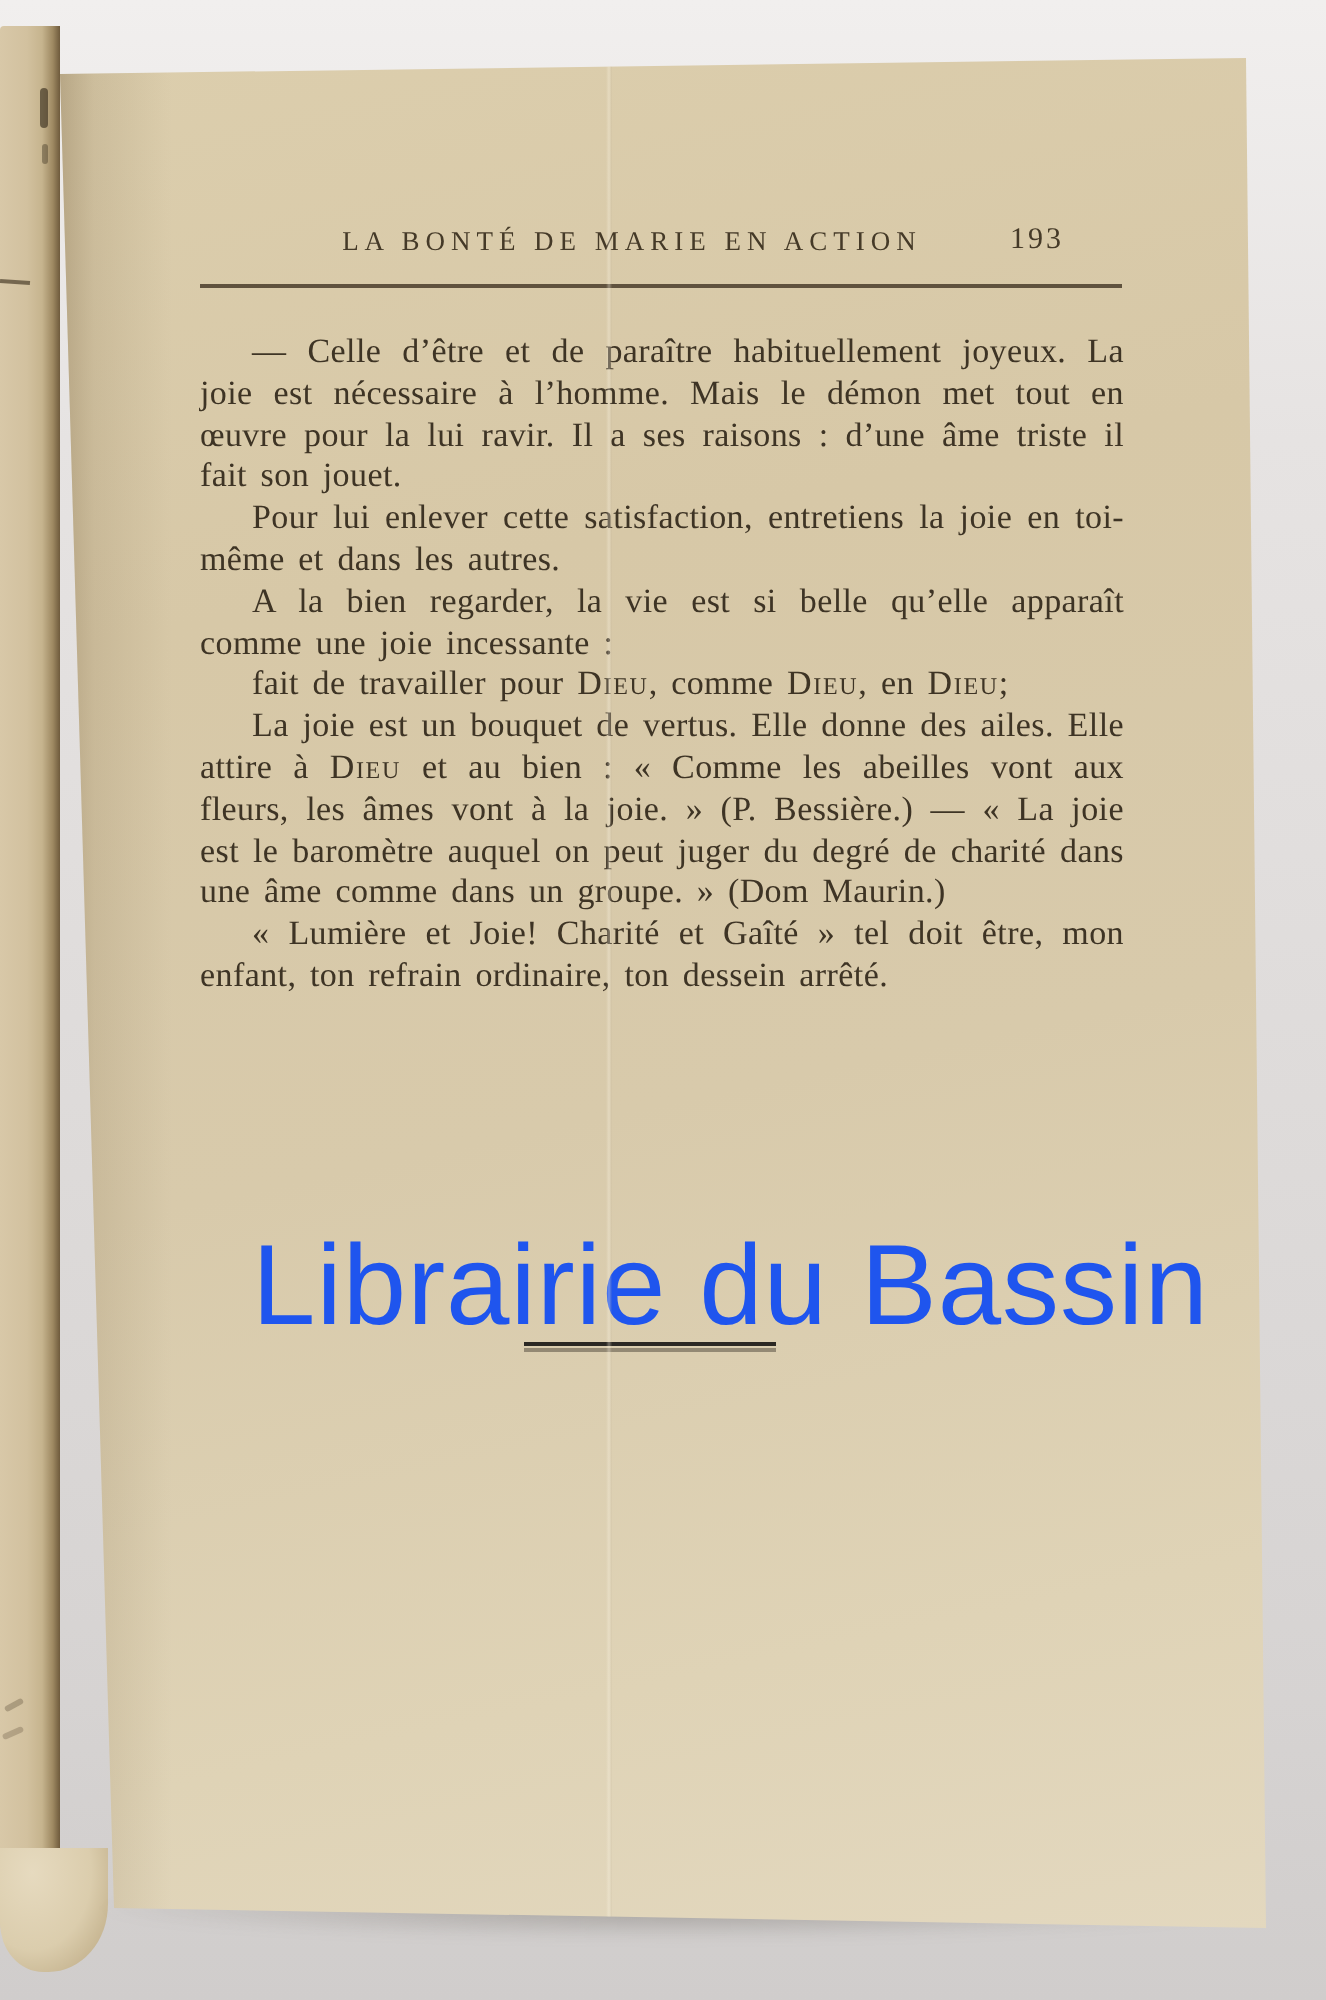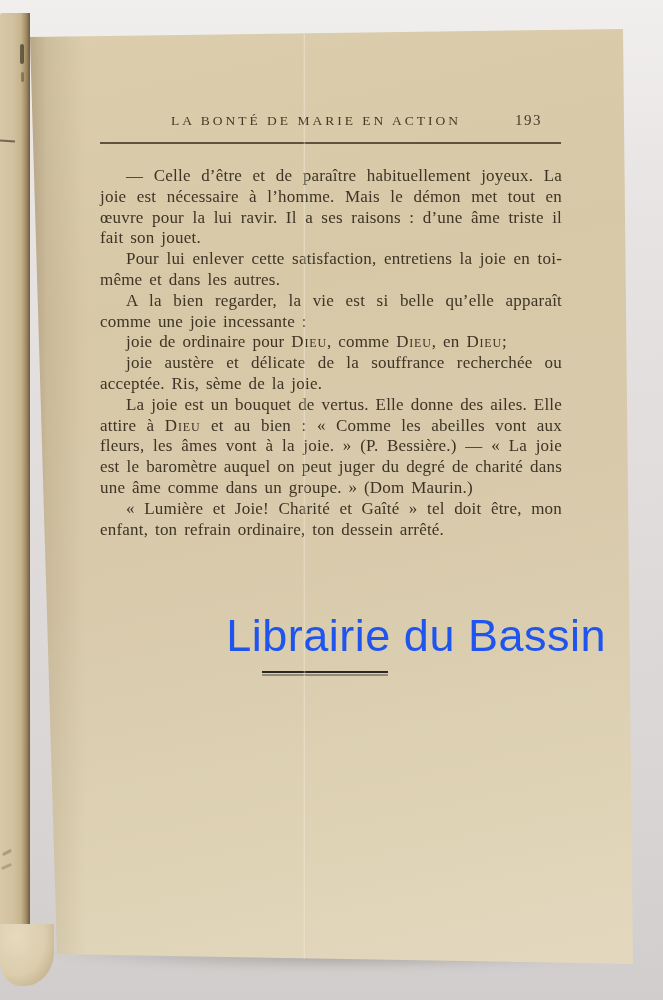--- a/index.html
+++ b/index.html
@@ -94,21 +94,21 @@
   .header-title {
     position: absolute;
     left: 0; right: 30px;
     text-align: center;
     font-size: 13.5px;
     letter-spacing: 3px;
     white-space: nowrap;
   }
   .page-number {
     position: absolute;
-    right: 20px;
+    right: 30px;
     top: -1px;
     font-size: 15px;
     letter-spacing: 1.5px;
   }
   .header-rule {
     position: absolute;
     left: 74px;
     top: 116px;
     width: 461px;
     height: 2px;
@@ -136,23 +136,23 @@
   }
   .seg-smallcaps { font-variant: small-caps; letter-spacing: .05em; }
   .seg-italic { }
 
   
   .watermark {
     position: absolute;
     left: 100px;
     top: 584px;
     width: 480px;
-    text-align: right;
+    text-align: left;
     font-family: "Liberation Sans", sans-serif;
-    font-size: 45px;
+    font-size: 57px;
     font-weight: 400;
     letter-spacing: 0.5px;
     color: #1f55ee;
     white-space: nowrap;
   }
   .watermark-rule {
     position: absolute;
     left: 236px;
     top: 645px;
     width: 126px;
@@ -182,22 +182,21 @@
     <div class="running-header">
       <span class="header-title">LA BONTÉ DE MARIE EN ACTION</span>
       <span class="page-number">193</span>
     </div>
     <div class="header-rule"></div>
 
     <div class="text-block">
         <p><span>— Celle d’être et de paraître habituellement joyeux. La joie est nécessaire à l’homme. Mais le démon met tout en œuvre pour la lui ravir. Il a ses raisons : d’une âme triste il fait son jouet.</span></p>
         <p><span>Pour lui enlever cette satisfaction, entretiens la joie en toi-même et dans les autres.</span></p>
         <p><span>A la bien regarder, la vie est si belle qu’elle apparaît comme une joie incessante :</span></p>
-        <p><span>joie de ordinaire pour </span><span class="seg-smallcaps">Dieu</span><span>, comme </span><span class="seg-smallcaps">Dieu</span><span>, en </span><span class="seg-smallcaps">Dieu</span><span>;</span></p>
-        <p><span>joie austère et délicate de la souffrance recherchée ou acceptée. Ris, sème de la joie.</span></p>
+        <p><span>fait de travailler pour </span><span class="seg-smallcaps">Dieu</span><span>, comme </span><span class="seg-smallcaps">Dieu</span><span>, en </span><span class="seg-smallcaps">Dieu</span><span>;</span></p>
         <p><span>La joie est un bouquet de vertus. Elle donne des ailes. Elle attire à </span><span class="seg-smallcaps">Dieu</span><span> et au bien : « Comme les abeilles vont aux fleurs, les âmes vont à la joie. » (</span><span class="seg-italic">P. Bessière.</span><span>) — « La joie est le baromètre auquel on peut juger du degré de charité dans une âme comme dans un groupe. » (</span><span class="seg-italic">Dom Maurin.</span><span>)</span></p>
         <p><span>« Lumière et Joie! Charité et Gaîté » tel doit être, mon enfant, ton refrain ordinaire, ton dessein arrêté.</span></p>
       </div>
 
     <div class="watermark">Librairie du Bassin</div>
     <div class="watermark-rule"></div>
 
   </div>
 </div>
 

